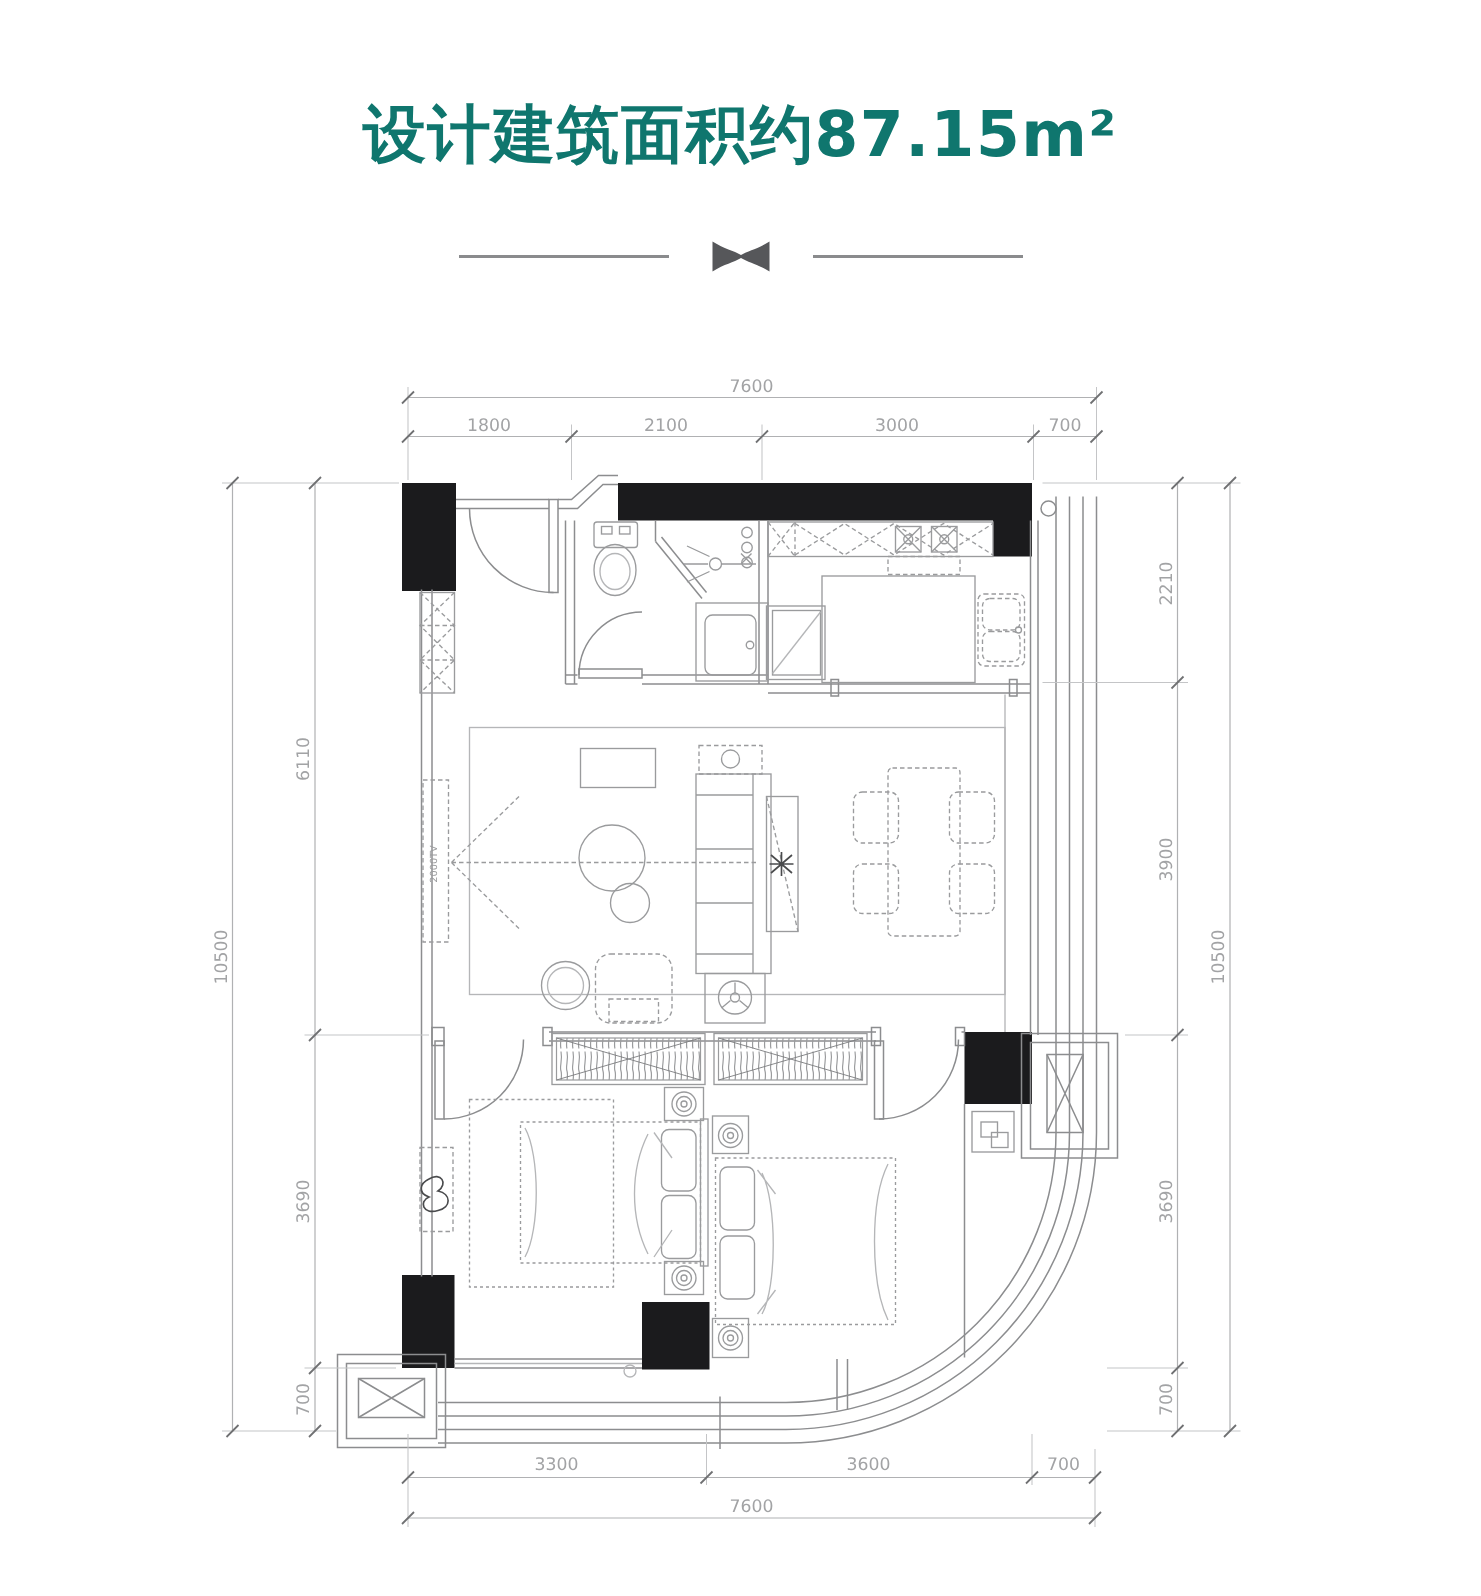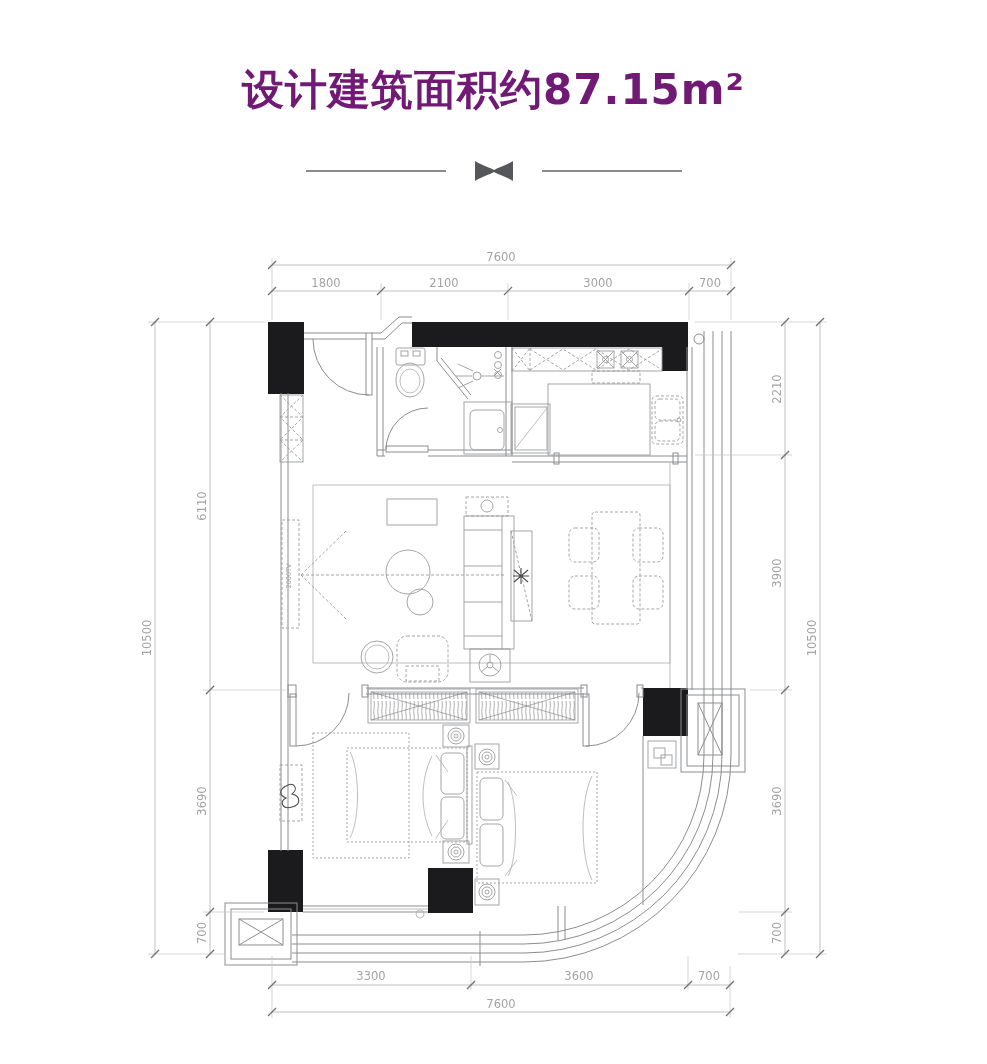--- a/index.html
+++ b/index.html
@@ -1,18 +1,18 @@
 <!DOCTYPE html>
 <html><head>
 <meta charset="utf-8">
 <style>
   html,body{margin:0;padding:0;background:#ffffff;}
   body{width:987px;height:1064px;position:relative;font-family:"DejaVu Sans","Liberation Sans",sans-serif;overflow:hidden;}
   .title{position:absolute;top:62px;left:0;width:987px;text-align:center;
-         font-size:42px;font-weight:bold;color:#701a75;letter-spacing:1px;margin:0;}
+         font-size:42px;font-weight:bold;color:#0f766e;letter-spacing:1px;margin:0;}
   .divider{position:absolute;top:160px;left:0;width:987px;display:flex;align-items:center;justify-content:center;gap:28px;}
   .divider .rule{display:inline-block;width:140px;height:0;border-top:2px solid #8a8b8d;}
   .plan-svg{position:absolute;left:0;top:0;width:987px;height:1064px;}
   svg text{font-family:"DejaVu Sans","Liberation Sans",sans-serif;}
   .blk{fill:#1b1b1d;stroke:none;}
   .ln{fill:none;stroke:#8c8d8f;stroke-width:1;}
   .lt{fill:none;stroke:#b5b6b8;stroke-width:0.9;}
   .fur{fill:none;stroke:#9a9b9d;stroke-width:0.9;}
   .drk{fill:none;stroke:#4a4b4d;stroke-width:1.1;}
   .dsh{stroke-dasharray:3 2;}

